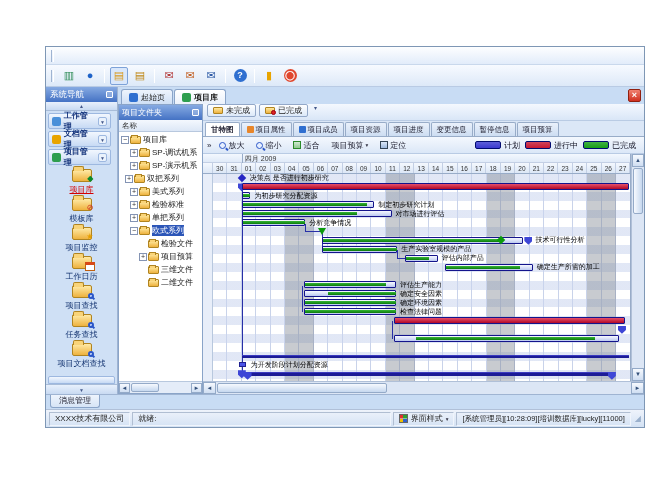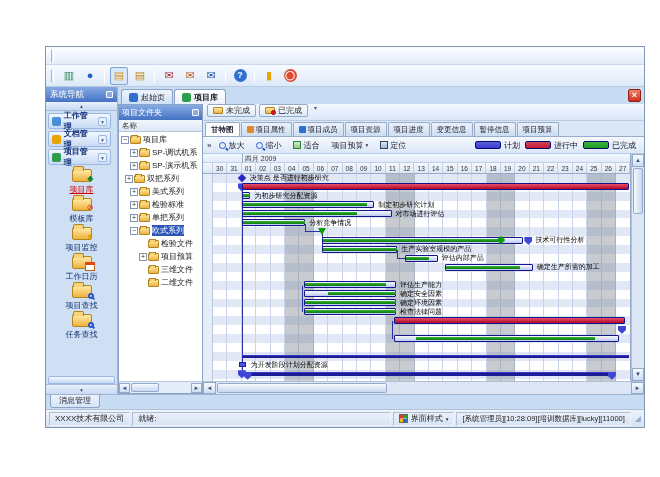--- a/index.html
+++ b/index.html
@@ -230,20 +230,26 @@
               <span class="bigfolder">
                 <span class="mag"></span>
               </span>
               <span class="sb-label">项目查找</span>
             </div>
             <div class="sb-item">
               <span class="bigfolder">
                 <span class="mag"></span>
               </span>
               <span class="sb-label">任务查找</span>
+            </div>
+            <div class="sb-item">
+              <span class="bigfolder">
+                <span class="mag"></span>
+              </span>
+              <span class="sb-label">项目文档查找</span>
             </div>
           </div>
         <div class="sb-bottomhdr"></div>
         <div class="sb-bottom">▼</div>
       </div>
 
       <div class="rightside">
         <div class="doc-tabs" id="docTabs">
             <span class="dtab">
               <span class="dtab-icon" style="background: rgb(47, 111, 208);"></span>

